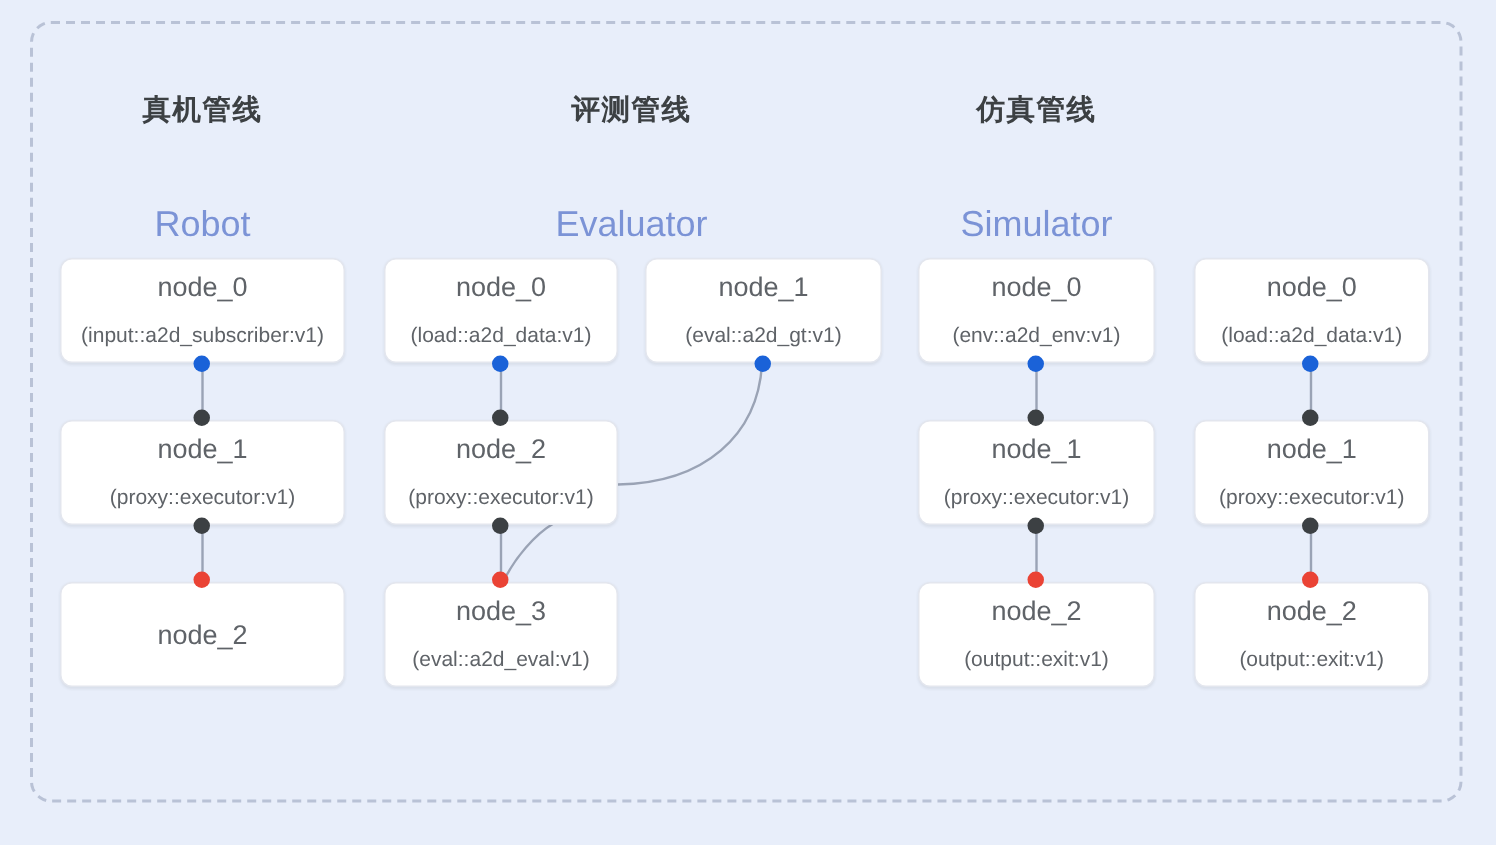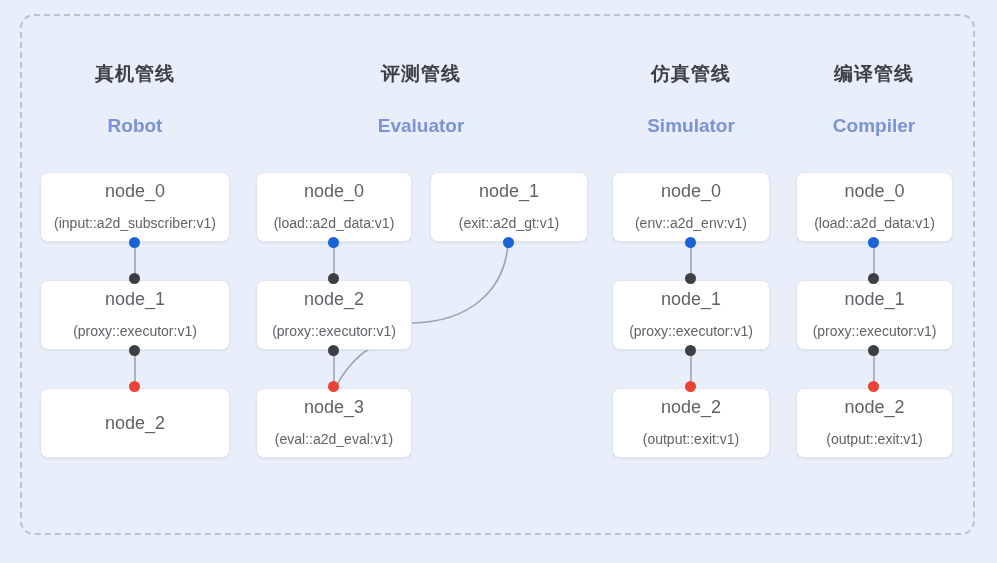--- a/index.html
+++ b/index.html
@@ -41,25 +41,25 @@
   }
   .col-title-cn {
     font-size: 19px;
     font-weight: bold;
     color: #3c4043;
     letter-spacing: 1px;
     line-height: 24px;
     white-space: nowrap;
   }
   .col-title-en {
-    font-size: 19px;
-    font-weight: bold;
+    font-size: 24px;
+    font-weight: normal;
     color: #7b93d6;
     line-height: 24px;
-    margin-top: 28px;
+    margin-top: 52px;
     white-space: nowrap;
   }
   
   #edges {
     position: absolute;
     left: 0;
     top: 0;
     width: 997px;
     height: 563px;
     pointer-events: none;
@@ -137,24 +137,20 @@
   <div class="col-head" style="left:596px; top:62px; width:190px;">
     <div class="col-title-cn">仿真管线</div>
     <div class="col-title-en">Simulator</div>
   </div>
 
   <div class="col-head" style="left:326px; top:62px; width:190px;">
     <div class="col-title-cn">评测管线</div>
     <div class="col-title-en">Evaluator</div>
   </div>
 
-  <div class="col-head" style="left:779px; top:62px; width:190px;">
-    <div class="col-title-cn">编译管线</div>
-    <div class="col-title-en">Compiler</div>
-  </div>
 
   <div class="node" style="left:40px; top:172px; width:190px; height:70px;">
     <div class="node-id">node_0</div>
     <div class="node-type">(input::a2d_subscriber:v1)</div>
   </div>
   <div class="node" style="left:40px; top:280px; width:190px; height:70px;">
     <div class="node-id">node_1</div>
     <div class="node-type">(proxy::executor:v1)</div>
   </div>
   <div class="node" style="left:40px; top:388px; width:190px; height:70px;">
@@ -164,21 +160,21 @@
   <span class="dot dot-black" style="left:129px; top:273px;"></span>
   <span class="dot dot-black" style="left:129px; top:345px;"></span>
   <span class="dot dot-red" style="left:129px; top:381px;"></span>
 
   <div class="node" style="left:256px; top:172px; width:156px; height:70px;">
     <div class="node-id">node_0</div>
     <div class="node-type">(load::a2d_data:v1)</div>
   </div>
   <div class="node" style="left:430px; top:172px; width:158px; height:70px;">
     <div class="node-id">node_1</div>
-    <div class="node-type">(exit::a2d_gt:v1)</div>
+    <div class="node-type">(eval::a2d_gt:v1)</div>
   </div>
   <div class="node" style="left:256px; top:280px; width:156px; height:70px;">
     <div class="node-id">node_2</div>
     <div class="node-type">(proxy::executor:v1)</div>
   </div>
   <div class="node" style="left:256px; top:388px; width:156px; height:70px;">
     <div class="node-id">node_3</div>
     <div class="node-type">(eval::a2d_eval:v1)</div>
   </div>
   <span class="dot dot-blue" style="left:328px; top:237px;"></span>

